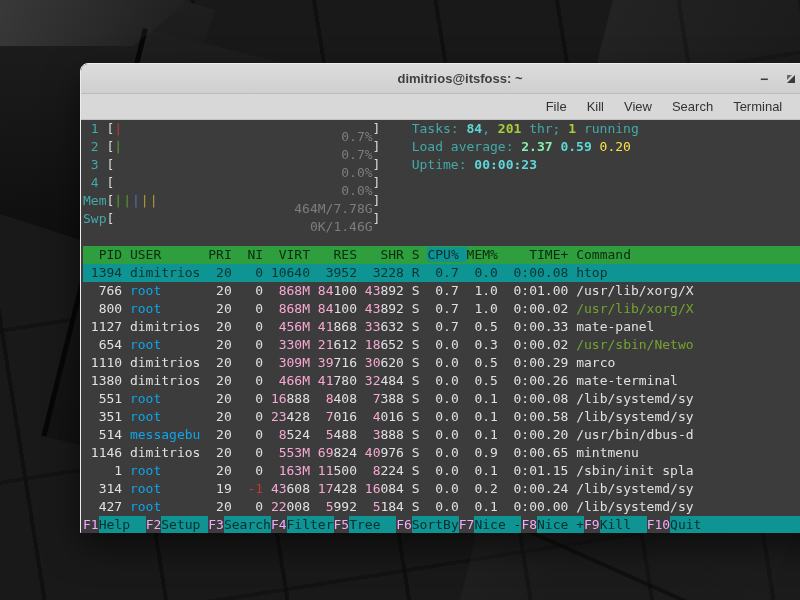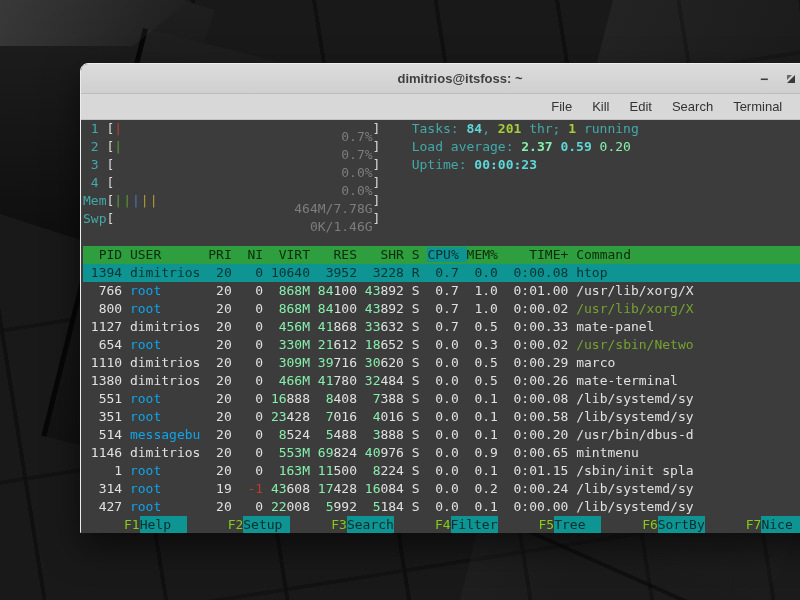--- a/index.html
+++ b/index.html
@@ -63,46 +63,46 @@
   .scrollbar{position:absolute;right:1px;top:1px;width:7px;height:410px;
     background:#c6c6c6;border-radius:4px;}
   .scrollbar .thumb{position:absolute;left:0;top:0;width:7px;height:100%;
     background:#f6f6f6;border-radius:4px;}
 
   .line{height:18px;}
   .c-cyan{color:#43a9a9;}
   .c-bcyan{color:#5fd7d7;font-weight:bold;}
   .c-bwhite{color:#86efac;font-weight:bold;}
   .c-bgreen{color:#a6ce39;font-weight:bold;}
-  .c-cyandim{color:#86efac;}
+  .c-cyandim{color:#fde047;}
   .c-white{color:#e0e0e0;}
   .c-dim{color:#0ea5e9;}
   .c-green{color:#76a32f;}
   .c-red{color:#c0392b;}
-  .c-hi{color:#86efac;}
+  .c-hi{color:#f9a8d4;}
   .bracket{color:#d8d8d8;}
 
   .bar{display:inline-block;width:33ch;position:relative;}
   .bar .ticks{position:absolute;left:0;top:0;letter-spacing:1px;}
   .bar .bval{position:absolute;right:0;top:8px;color:#7d7d7d;}
   .t-red{color:#bb3b33;}
   .t-green{color:#59992f;}
   .t-blue{color:#4a74ad;}
   .t-yellow{color:#b39c35;}
 
   .phead{background:var(--green-bg);}
   .phead span{color:#0b2d0b;}
   .phead span.sort{background:var(--cyan-bg);color:#06302e;}
 
   .prow.sel{background:var(--cyan-bg);}
   .prow.sel span{color:#093432 !important;font-weight:normal !important;}
 
   .fbar{display:flex;height:18px;}
   .fkey{display:flex;}
-  .fkey .key{color:#84cc16;margin-left:41px;}
+  .fkey .key{color:#f0abfc;}
   .fkey .lbl{background:var(--cyan-bg);color:#072e2c;}
   .fbar .fill{flex:1;background:var(--cyan-bg);}
 </style>
 </head>
 <body>
 
 <div class="desktop">
   <div class="bg-grid"></div>
   <div class="bg-right"></div>
   <div class="bg-prism1"></div>
@@ -124,21 +124,21 @@
           </svg>
         </div>
         <div class="btn-close">
           <span>×</span>
         </div>
       </div>
     </div>
     <div class="menubar" id="menubar">
         <div class="menu-item">File</div>
         <div class="menu-item">Kill</div>
-        <div class="menu-item">Edit</div>
+        <div class="menu-item">View</div>
         <div class="menu-item">Search</div>
         <div class="menu-item">Terminal</div>
         <div class="menu-item">Help</div>
       </div>
     <div class="terminal">
       <div class="tcontent" id="htop"><div class="line"><span class="c-cyan"> 1 </span><span class="bracket">[</span><span class="bar"> <span class="ticks"><span class="t-red">|</span></span><span class="bval">0.7%</span></span><span class="bracket">]</span><span>    </span><span><span class="c-cyan">Tasks: </span><span class="c-bcyan">84</span><span class="c-cyan">, </span><span class="c-bgreen">201</span><span class="c-cyan"> thr; </span><span class="c-bgreen">1</span><span class="c-cyan"> running</span></span></div><div class="line"><span class="c-cyan"> 2 </span><span class="bracket">[</span><span class="bar"> <span class="ticks"><span class="t-green">|</span></span><span class="bval">0.7%</span></span><span class="bracket">]</span><span>    </span><span><span class="c-cyan">Load average: </span><span class="c-bwhite">2.37 </span><span class="c-bcyan">0.59 </span><span class="c-cyandim">0.20</span></span></div><div class="line"><span class="c-cyan"> 3 </span><span class="bracket">[</span><span class="bar"> <span class="ticks"></span><span class="bval">0.0%</span></span><span class="bracket">]</span><span>    </span><span><span class="c-cyan">Uptime: </span><span class="c-bcyan">00:00:23</span></span></div><div class="line"><span class="c-cyan"> 4 </span><span class="bracket">[</span><span class="bar"> <span class="ticks"></span><span class="bval">0.0%</span></span><span class="bracket">]</span></div><div class="line"><span class="c-cyan">Mem</span><span class="bracket">[</span><span class="bar"> <span class="ticks"><span class="t-green">|</span><span class="t-green">|</span><span class="t-blue">|</span><span class="t-yellow">|</span><span class="t-yellow">|</span></span><span class="bval">464M/7.78G</span></span><span class="bracket">]</span></div><div class="line"><span class="c-cyan">Swp</span><span class="bracket">[</span><span class="bar"> <span class="ticks"></span><span class="bval">0K/1.46G</span></span><span class="bracket">]</span></div><div class="line"> </div><div class="line phead"><span>  PID </span><span>USER      </span><span>PRI </span><span> NI </span><span> VIRT </span><span>  RES </span><span>  SHR </span><span>S </span><span class="sort">CPU% </span><span>MEM% </span><span>   TIME+ </span><span>Command</span></div><div class="line prow sel"><span class="c-white"> 1394 </span><span class="c-white">dimitrios </span><span class="c-white"> 20 </span><span class="c-white">  0 </span><span></span><span class="c-white">10640</span><span> </span><span> </span><span class="c-white">3952</span><span> </span><span> </span><span class="c-white">3228</span><span> </span><span class="c-white">R </span><span class="c-white"> 0.7 </span><span class="c-white"> 0.0 </span><span class="c-white"> 0:00.08 </span><span class="c-white">htop</span></div><div class="line prow"><span class="c-white">  766 </span><span class="c-dim">root      </span><span class="c-white"> 20 </span><span class="c-white">  0 </span><span> </span><span class="c-hi">868M</span><span> </span><span></span><span class="c-hi">84</span><span class="c-white">100</span><span> </span><span></span><span class="c-hi">43</span><span class="c-white">892</span><span> </span><span class="c-white">S </span><span class="c-white"> 0.7 </span><span class="c-white"> 1.0 </span><span class="c-white"> 0:01.00 </span><span class="c-white">/usr/lib/xorg/X</span></div><div class="line prow"><span class="c-white">  800 </span><span class="c-dim">root      </span><span class="c-white"> 20 </span><span class="c-white">  0 </span><span> </span><span class="c-hi">868M</span><span> </span><span></span><span class="c-hi">84</span><span class="c-white">100</span><span> </span><span></span><span class="c-hi">43</span><span class="c-white">892</span><span> </span><span class="c-white">S </span><span class="c-white"> 0.7 </span><span class="c-white"> 1.0 </span><span class="c-white"> 0:00.02 </span><span class="c-green">/usr/lib/xorg/X</span></div><div class="line prow"><span class="c-white"> 1127 </span><span class="c-white">dimitrios </span><span class="c-white"> 20 </span><span class="c-white">  0 </span><span> </span><span class="c-hi">456M</span><span> </span><span></span><span class="c-hi">41</span><span class="c-white">868</span><span> </span><span></span><span class="c-hi">33</span><span class="c-white">632</span><span> </span><span class="c-white">S </span><span class="c-white"> 0.7 </span><span class="c-white"> 0.5 </span><span class="c-white"> 0:00.33 </span><span class="c-white">mate-panel</span></div><div class="line prow"><span class="c-white">  654 </span><span class="c-dim">root      </span><span class="c-white"> 20 </span><span class="c-white">  0 </span><span> </span><span class="c-hi">330M</span><span> </span><span></span><span class="c-hi">21</span><span class="c-white">612</span><span> </span><span></span><span class="c-hi">18</span><span class="c-white">652</span><span> </span><span class="c-white">S </span><span class="c-white"> 0.0 </span><span class="c-white"> 0.3 </span><span class="c-white"> 0:00.02 </span><span class="c-green">/usr/sbin/Netwo</span></div><div class="line prow"><span class="c-white"> 1110 </span><span class="c-white">dimitrios </span><span class="c-white"> 20 </span><span class="c-white">  0 </span><span> </span><span class="c-hi">309M</span><span> </span><span></span><span class="c-hi">39</span><span class="c-white">716</span><span> </span><span></span><span class="c-hi">30</span><span class="c-white">620</span><span> </span><span class="c-white">S </span><span class="c-white"> 0.0 </span><span class="c-white"> 0.5 </span><span class="c-white"> 0:00.29 </span><span class="c-white">marco</span></div><div class="line prow"><span class="c-white"> 1380 </span><span class="c-white">dimitrios </span><span class="c-white"> 20 </span><span class="c-white">  0 </span><span> </span><span class="c-hi">466M</span><span> </span><span></span><span class="c-hi">41</span><span class="c-white">780</span><span> </span><span></span><span class="c-hi">32</span><span class="c-white">484</span><span> </span><span class="c-white">S </span><span class="c-white"> 0.0 </span><span class="c-white"> 0.5 </span><span class="c-white"> 0:00.26 </span><span class="c-white">mate-terminal</span></div><div class="line prow"><span class="c-white">  551 </span><span class="c-dim">root      </span><span class="c-white"> 20 </span><span class="c-white">  0 </span><span></span><span class="c-hi">16</span><span class="c-white">888</span><span> </span><span> </span><span class="c-hi">8</span><span class="c-white">408</span><span> </span><span> </span><span class="c-hi">7</span><span class="c-white">388</span><span> </span><span class="c-white">S </span><span class="c-white"> 0.0 </span><span class="c-white"> 0.1 </span><span class="c-white"> 0:00.08 </span><span class="c-white">/lib/systemd/sy</span></div><div class="line prow"><span class="c-white">  351 </span><span class="c-dim">root      </span><span class="c-white"> 20 </span><span class="c-white">  0 </span><span></span><span class="c-hi">23</span><span class="c-white">428</span><span> </span><span> </span><span class="c-hi">7</span><span class="c-white">016</span><span> </span><span> </span><span class="c-hi">4</span><span class="c-white">016</span><span> </span><span class="c-white">S </span><span class="c-white"> 0.0 </span><span class="c-white"> 0.1 </span><span class="c-white"> 0:00.58 </span><span class="c-white">/lib/systemd/sy</span></div><div class="line prow"><span class="c-white">  514 </span><span class="c-dim">messagebu </span><span class="c-white"> 20 </span><span class="c-white">  0 </span><span> </span><span class="c-hi">8</span><span class="c-white">524</span><span> </span><span> </span><span class="c-hi">5</span><span class="c-white">488</span><span> </span><span> </span><span class="c-hi">3</span><span class="c-white">888</span><span> </span><span class="c-white">S </span><span class="c-white"> 0.0 </span><span class="c-white"> 0.1 </span><span class="c-white"> 0:00.20 </span><span class="c-white">/usr/bin/dbus-d</span></div><div class="line prow"><span class="c-white"> 1146 </span><span class="c-white">dimitrios </span><span class="c-white"> 20 </span><span class="c-white">  0 </span><span> </span><span class="c-hi">553M</span><span> </span><span></span><span class="c-hi">69</span><span class="c-white">824</span><span> </span><span></span><span class="c-hi">40</span><span class="c-white">976</span><span> </span><span class="c-white">S </span><span class="c-white"> 0.0 </span><span class="c-white"> 0.9 </span><span class="c-white"> 0:00.65 </span><span class="c-white">mintmenu</span></div><div class="line prow"><span class="c-white">    1 </span><span class="c-dim">root      </span><span class="c-white"> 20 </span><span class="c-white">  0 </span><span> </span><span class="c-hi">163M</span><span> </span><span></span><span class="c-hi">11</span><span class="c-white">500</span><span> </span><span> </span><span class="c-hi">8</span><span class="c-white">224</span><span> </span><span class="c-white">S </span><span class="c-white"> 0.0 </span><span class="c-white"> 0.1 </span><span class="c-white"> 0:01.15 </span><span class="c-white">/sbin/init spla</span></div><div class="line prow"><span class="c-white">  314 </span><span class="c-dim">root      </span><span class="c-white"> 19 </span><span class="c-red"> -1 </span><span></span><span class="c-hi">43</span><span class="c-white">608</span><span> </span><span></span><span class="c-hi">17</span><span class="c-white">428</span><span> </span><span></span><span class="c-hi">16</span><span class="c-white">084</span><span> </span><span class="c-white">S </span><span class="c-white"> 0.0 </span><span class="c-white"> 0.2 </span><span class="c-white"> 0:00.24 </span><span class="c-white">/lib/systemd/sy</span></div><div class="line prow"><span class="c-white">  427 </span><span class="c-dim">root      </span><span class="c-white"> 20 </span><span class="c-white">  0 </span><span></span><span class="c-hi">22</span><span class="c-white">008</span><span> </span><span> </span><span class="c-hi">5</span><span class="c-white">992</span><span> </span><span> </span><span class="c-hi">5</span><span class="c-white">184</span><span> </span><span class="c-white">S </span><span class="c-white"> 0.0 </span><span class="c-white"> 0.1 </span><span class="c-white"> 0:00.00 </span><span class="c-white">/lib/systemd/sy</span></div><div class="fbar"><div class="fkey"><span class="key">F1</span><span class="lbl">Help  </span></div><div class="fkey"><span class="key">F2</span><span class="lbl">Setup </span></div><div class="fkey"><span class="key">F3</span><span class="lbl">Search</span></div><div class="fkey"><span class="key">F4</span><span class="lbl">Filter</span></div><div class="fkey"><span class="key">F5</span><span class="lbl">Tree  </span></div><div class="fkey"><span class="key">F6</span><span class="lbl">SortBy</span></div><div class="fkey"><span class="key">F7</span><span class="lbl">Nice -</span></div><div class="fkey"><span class="key">F8</span><span class="lbl">Nice +</span></div><div class="fkey"><span class="key">F9</span><span class="lbl">Kill  </span></div><div class="fkey"><span class="key">F10</span><span class="lbl">Quit  </span></div><div class="fill"></div></div></div>
       <div class="scrollbar">
         <div class="thumb"></div>
       </div>
     </div>

